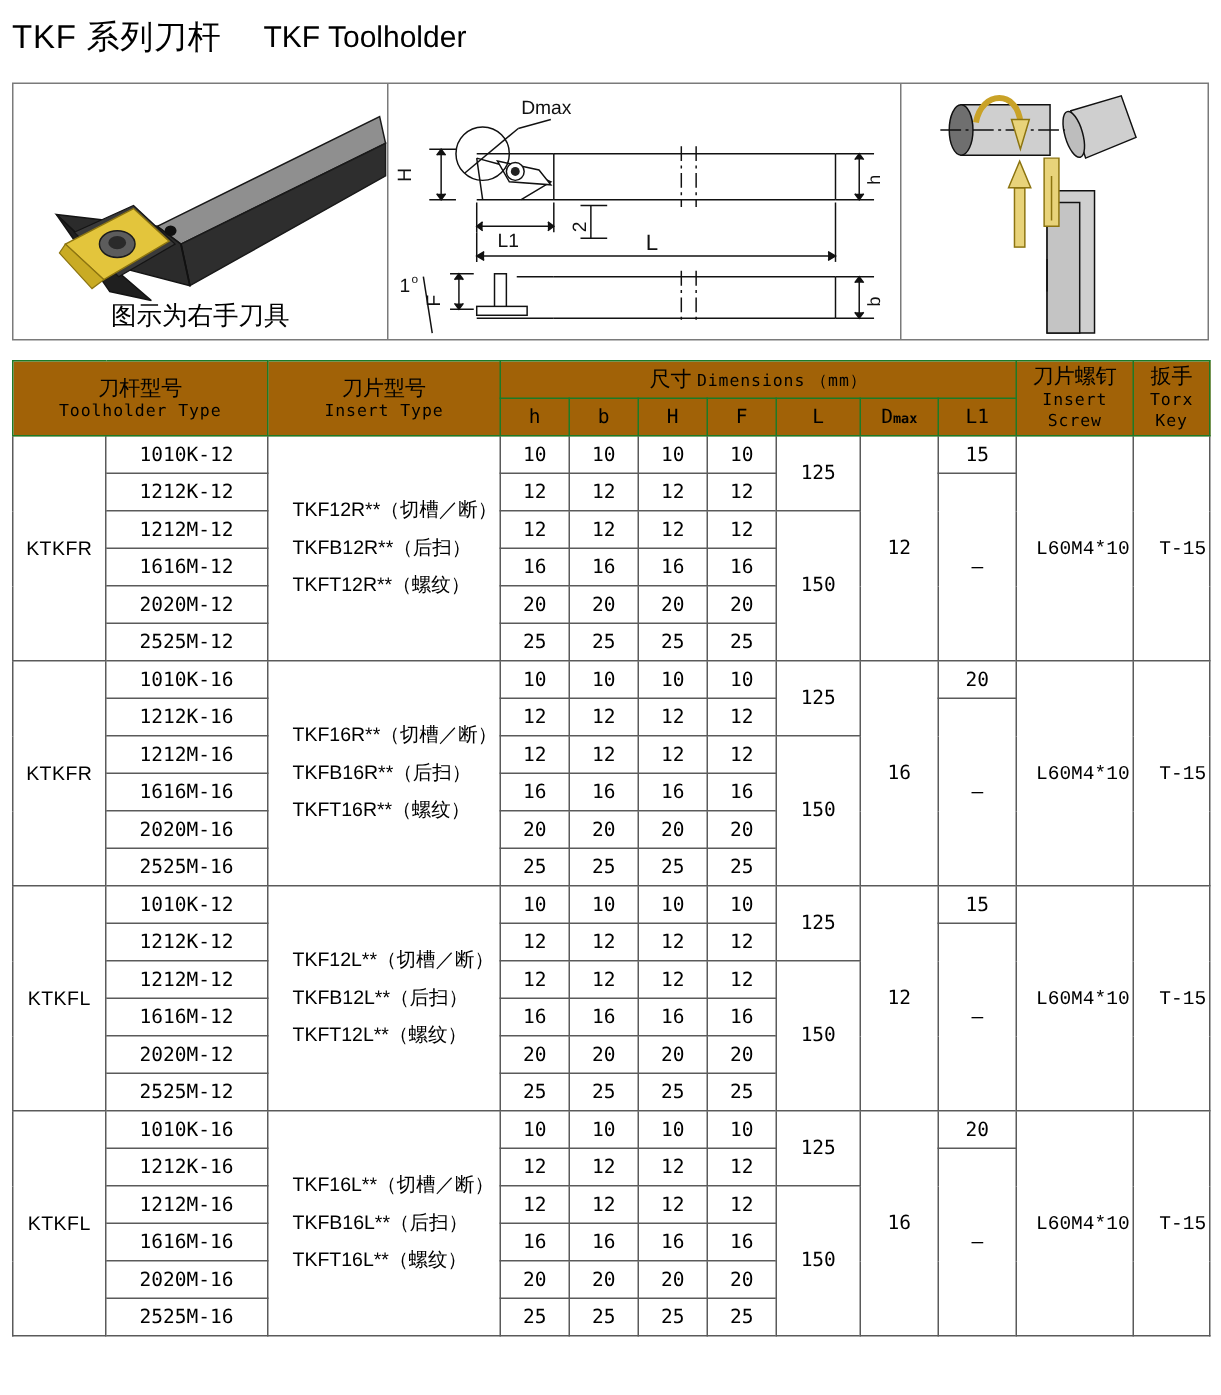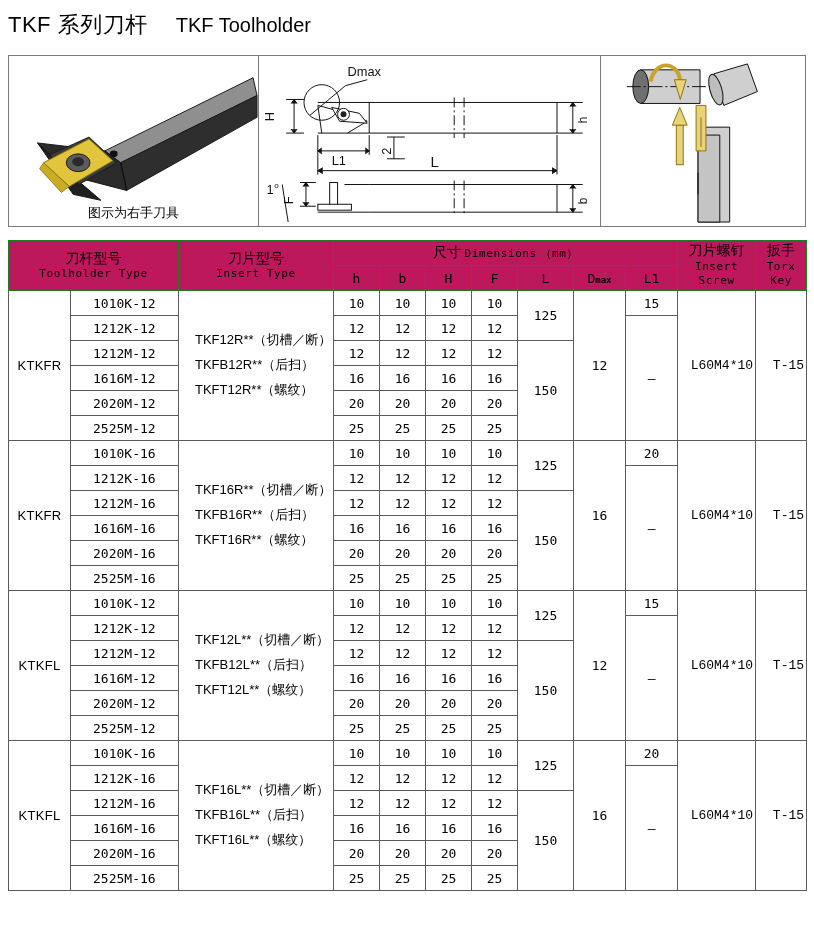--- a/index.html
+++ b/index.html
@@ -59,21 +59,21 @@
   .fig-photo { width: 250px; border-right: 1px solid #7a7a7a; }
   .fig-draw  { width: 342px; border-right: 1px solid #7a7a7a; }
   .fig-app   { flex: 1; }
   .fig svg { display: block; width: 100%; height: 100%; }
   .fig-caption {
     position: absolute;
     left: 0;
     right: 0;
     bottom: 4px;
     text-align: center;
-    font-size: 13px;
+    font-size: 17px;
   }
 
   
   .spec-table {
     position: absolute;
     left: 8px;
     top: 240px;
     width: 798px;
     border-collapse: collapse;
     table-layout: fixed;
@@ -83,21 +83,21 @@
   .spec-table td {
     border: 1px solid #5a5a5a;
     padding: 0 2px;
     text-align: center;
     vertical-align: middle;
     height: 25px;
     box-sizing: border-box;
     background: #ffffff;
   }
   .spec-table thead th {
-    background: #be185d;
+    background: #a16207;
     border-color: #1d7a27;
     color: #000000;
     font-weight: normal;
   }
   .hdr-cn {
     font-size: 14px;
     line-height: 1.25;
   }
   .hdr-en {
     font-size: 11px;

